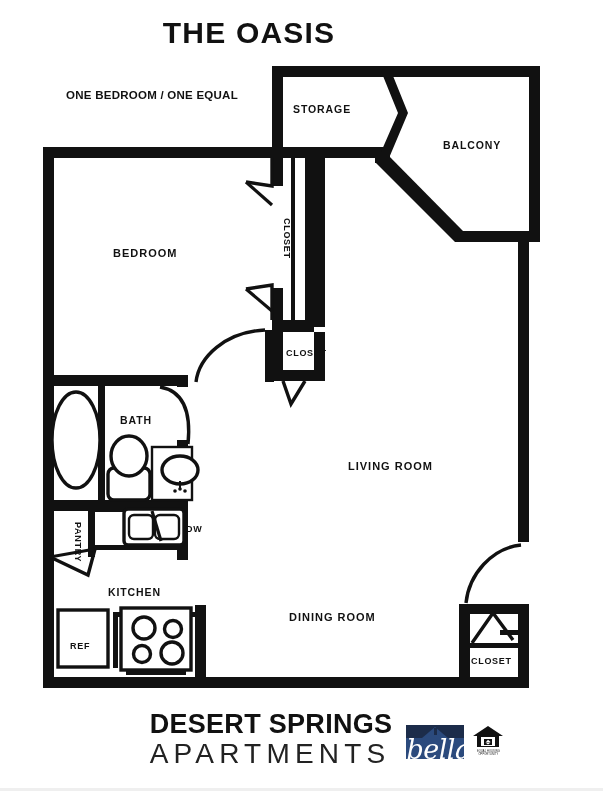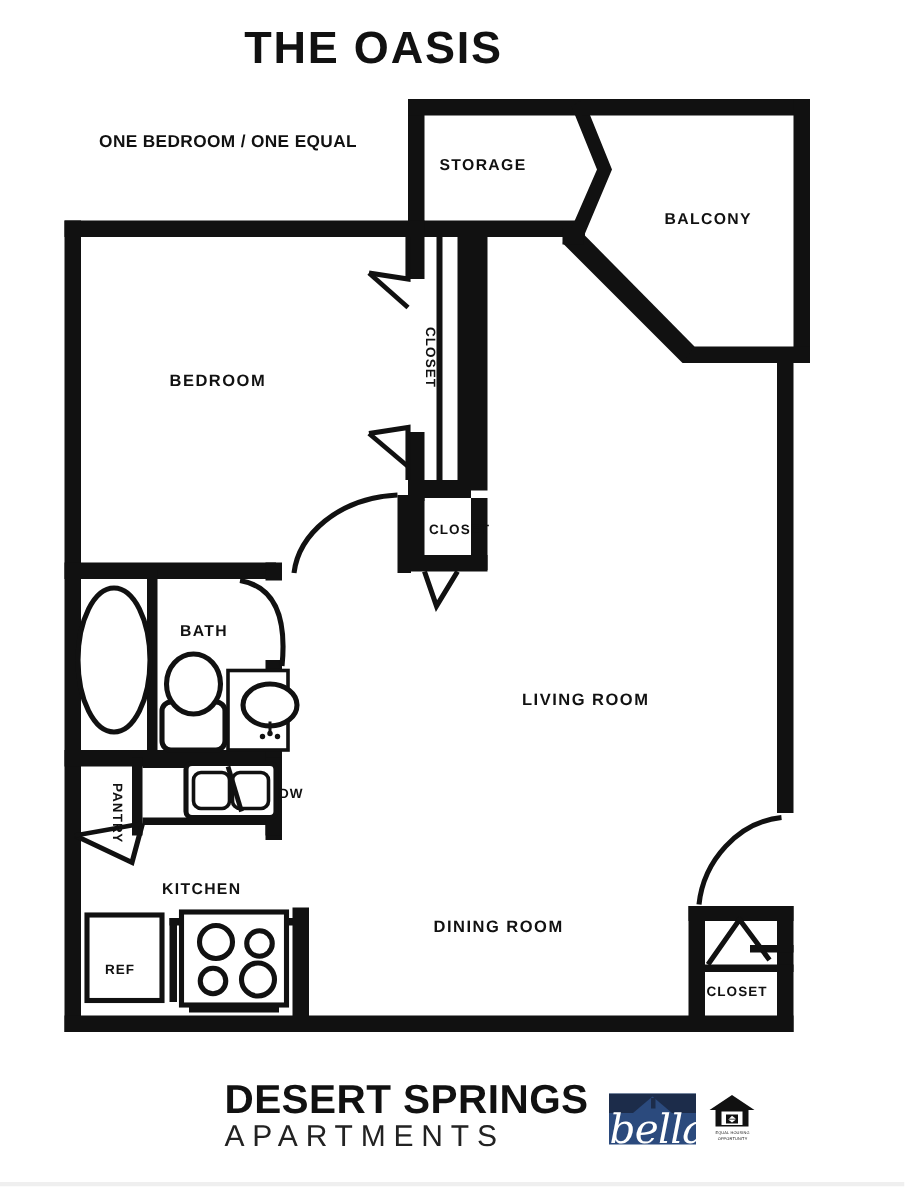--- a/index.html
+++ b/index.html
@@ -78,21 +78,21 @@
   }
   .footer-text { text-align: left; color: #111111; }
   .brand-top {
     font-size: 27px;
     font-weight: 700;
     letter-spacing: 0.3px;
     line-height: 1.0;
     display: block;
   }
   .brand-bottom {
-    font-size: 20px;
+    font-size: 28px;
     font-weight: 300;
     letter-spacing: 5.2px;
     line-height: 1.12;
     display: block;
     color: #222222;
   }
   .logo-group { display: flex; align-items: center; gap: 7px; margin-top: 4px; }
   .bella-mark {
     width: 58px; height: 34px;
     position: relative;

